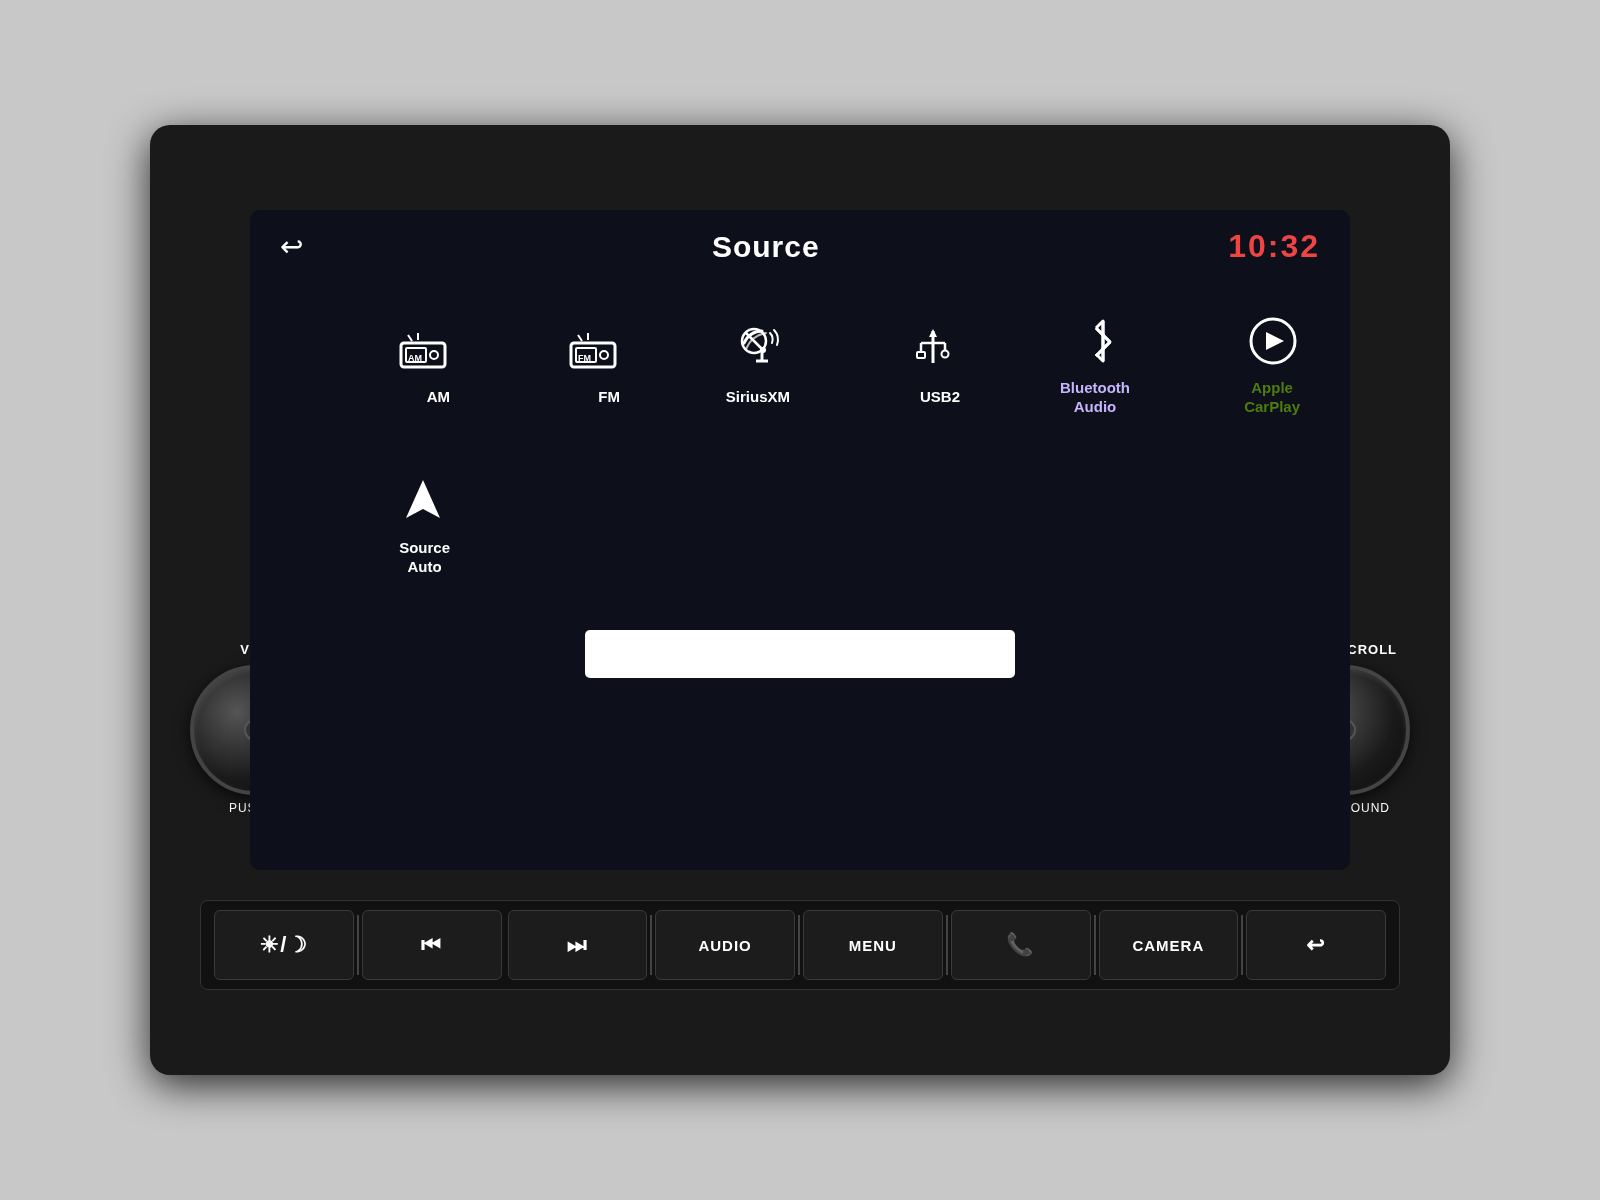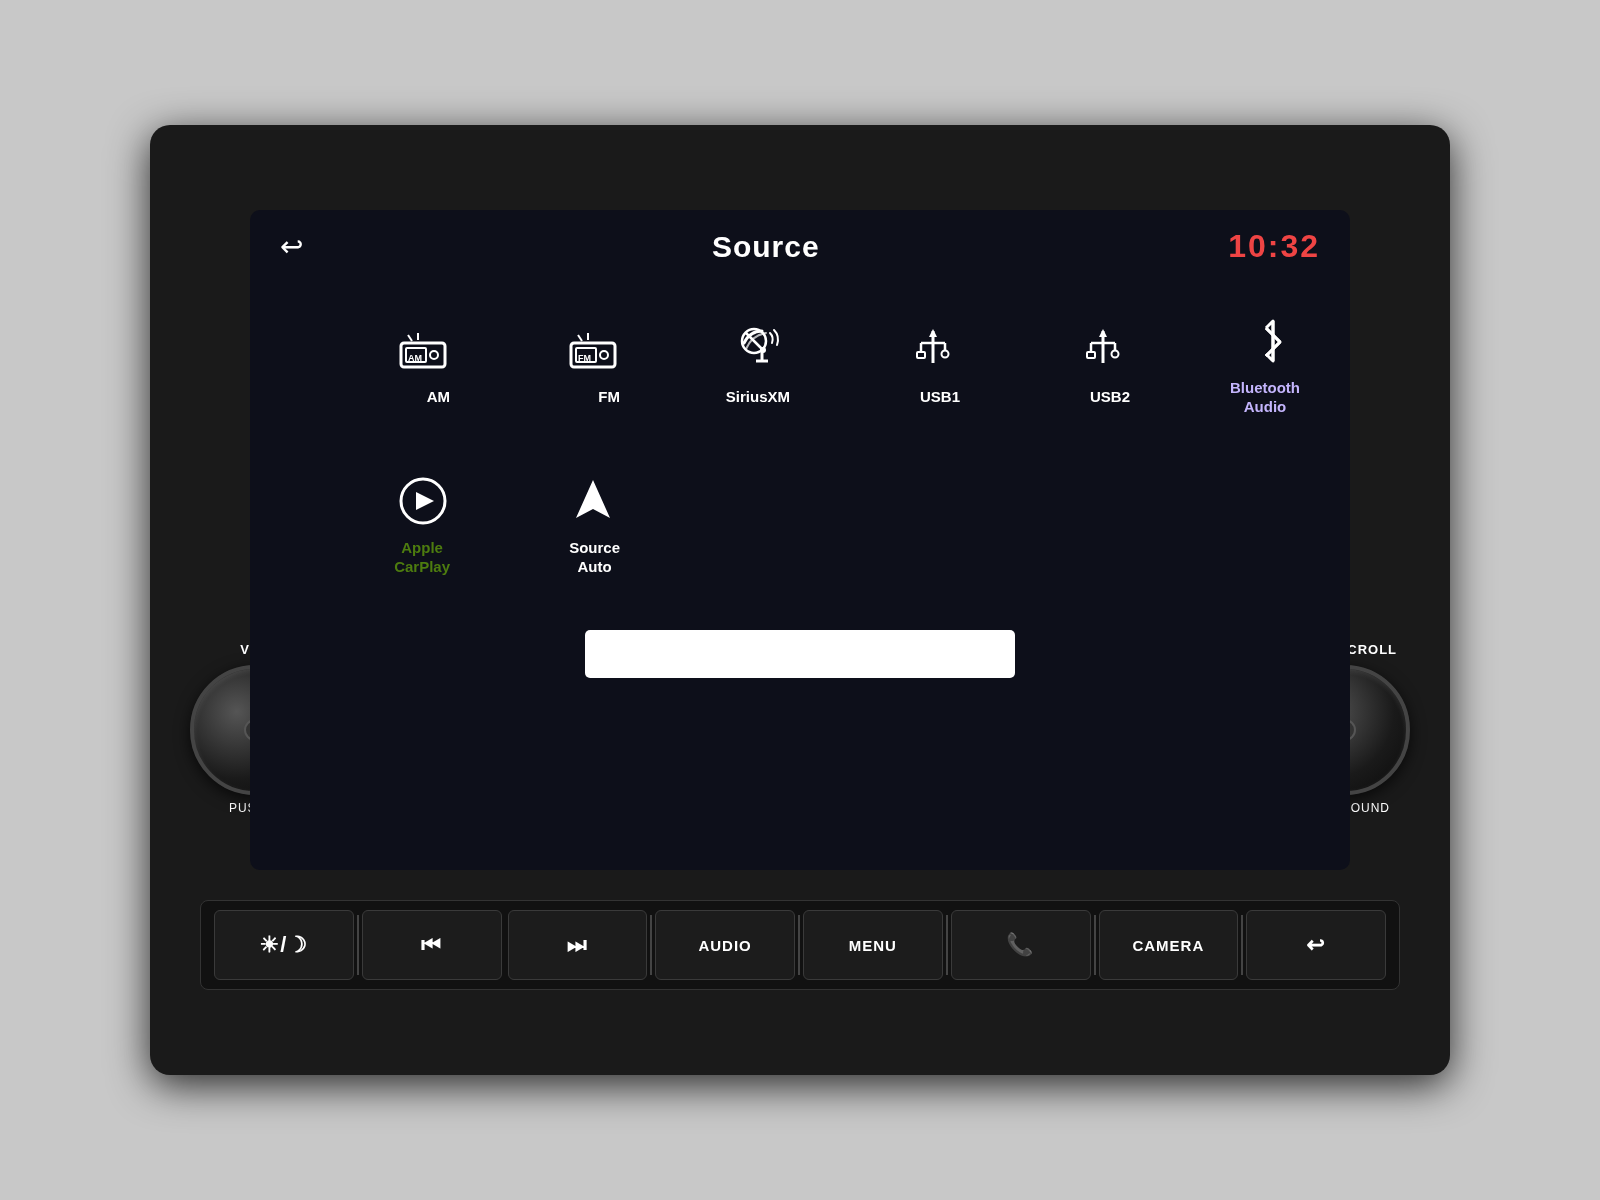--- a/index.html
+++ b/index.html
@@ -272,44 +272,31 @@
 
           <path d="M34 10 Q38 14 36 20" stroke="white" stroke-width="2" fill="none" stroke-linecap="round"></path>
           <path d="M38 7 Q44 13 41 22" stroke="white" stroke-width="2" fill="none" stroke-linecap="round"></path>
 
           <line x1="26" y1="28" x2="26" y2="38" stroke="white" stroke-width="3"></line>
           <line x1="20" y1="38" x2="32" y2="38" stroke="white" stroke-width="3"></line>
         </svg>
         <div class="label">SiriusXM</div>
       </div>
 
-      <div class="source-item">
-        <svg class="icon-svg" viewBox="0 0 54 54" fill="white">
-
+
+      <div class="source-item">
+        <svg class="icon-svg" viewBox="0 0 54 54" fill="white">
           <line x1="27" y1="8" x2="27" y2="40" stroke="white" stroke-width="3"></line>
           <line x1="15" y1="20" x2="39" y2="20" stroke="white" stroke-width="2.5"></line>
           <line x1="15" y1="20" x2="15" y2="30" stroke="white" stroke-width="2.5"></line>
           <line x1="39" y1="20" x2="39" y2="28" stroke="white" stroke-width="2.5"></line>
           <rect x="11" y="29" width="8" height="6" rx="1" fill="none" stroke="white" stroke-width="2"></rect>
           <circle cx="39" cy="31" r="3.5" fill="none" stroke="white" stroke-width="2"></circle>
           <polygon points="27,6 23,14 31,14" fill="white"></polygon>
         </svg>
-        <div class="label">USB1</div>
-      </div>
-
-      <div class="source-item">
-        <svg class="icon-svg" viewBox="0 0 54 54" fill="white">
-          <line x1="27" y1="8" x2="27" y2="40" stroke="white" stroke-width="3"></line>
-          <line x1="15" y1="20" x2="39" y2="20" stroke="white" stroke-width="2.5"></line>
-          <line x1="15" y1="20" x2="15" y2="30" stroke="white" stroke-width="2.5"></line>
-          <line x1="39" y1="20" x2="39" y2="28" stroke="white" stroke-width="2.5"></line>
-          <rect x="11" y="29" width="8" height="6" rx="1" fill="none" stroke="white" stroke-width="2"></rect>
-          <circle cx="39" cy="31" r="3.5" fill="none" stroke="white" stroke-width="2"></circle>
-          <polygon points="27,6 23,14 31,14" fill="white"></polygon>
-        </svg>
         <div class="label">USB2</div>
       </div>
 
       <div class="source-item">
         <svg class="icon-svg" viewBox="0 0 54 54" fill="white">
 
           <polyline points="20,14 34,28 20,42" stroke="white" stroke-width="3" fill="none" stroke-linejoin="round"></polyline>
           <polyline points="20,14 27,7 27,47 20,40" stroke="white" stroke-width="3" fill="none" stroke-linejoin="round"></polyline>
           <line x1="27" y1="7" x2="27" y2="47" stroke="white" stroke-width="3"></line>
           <polyline points="20,14 34,28" stroke="white" stroke-width="3" fill="none"></polyline>

